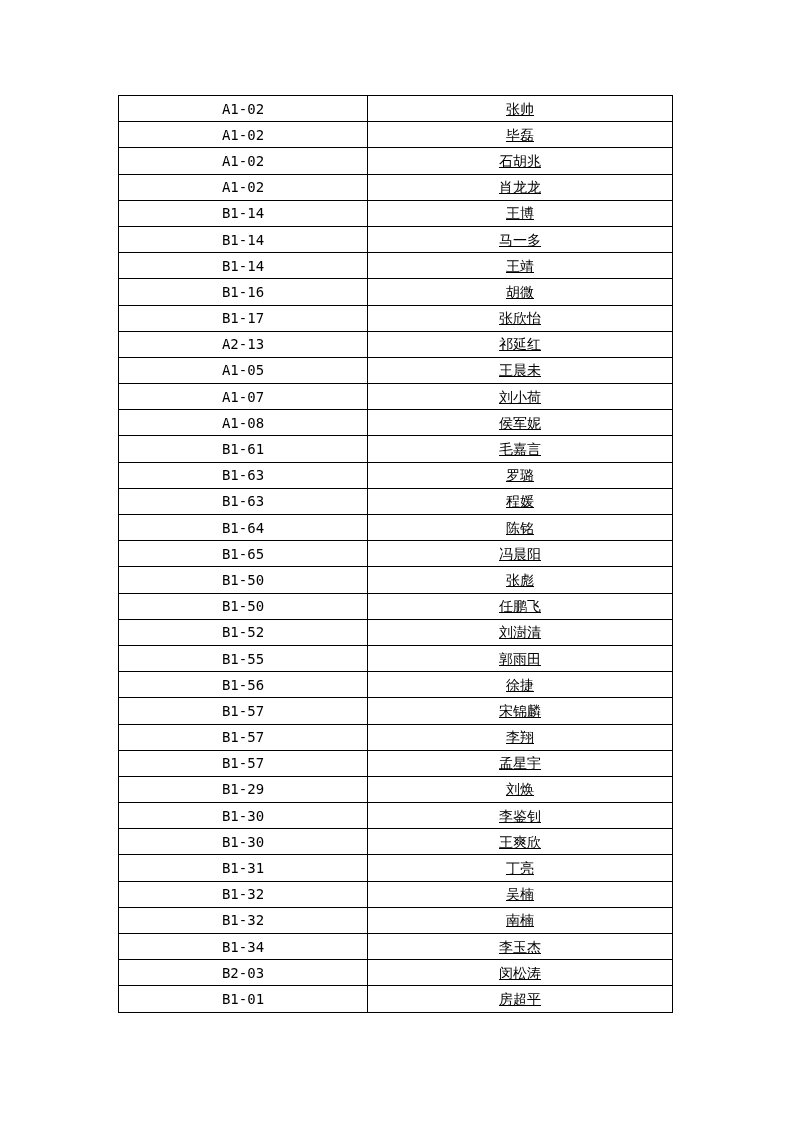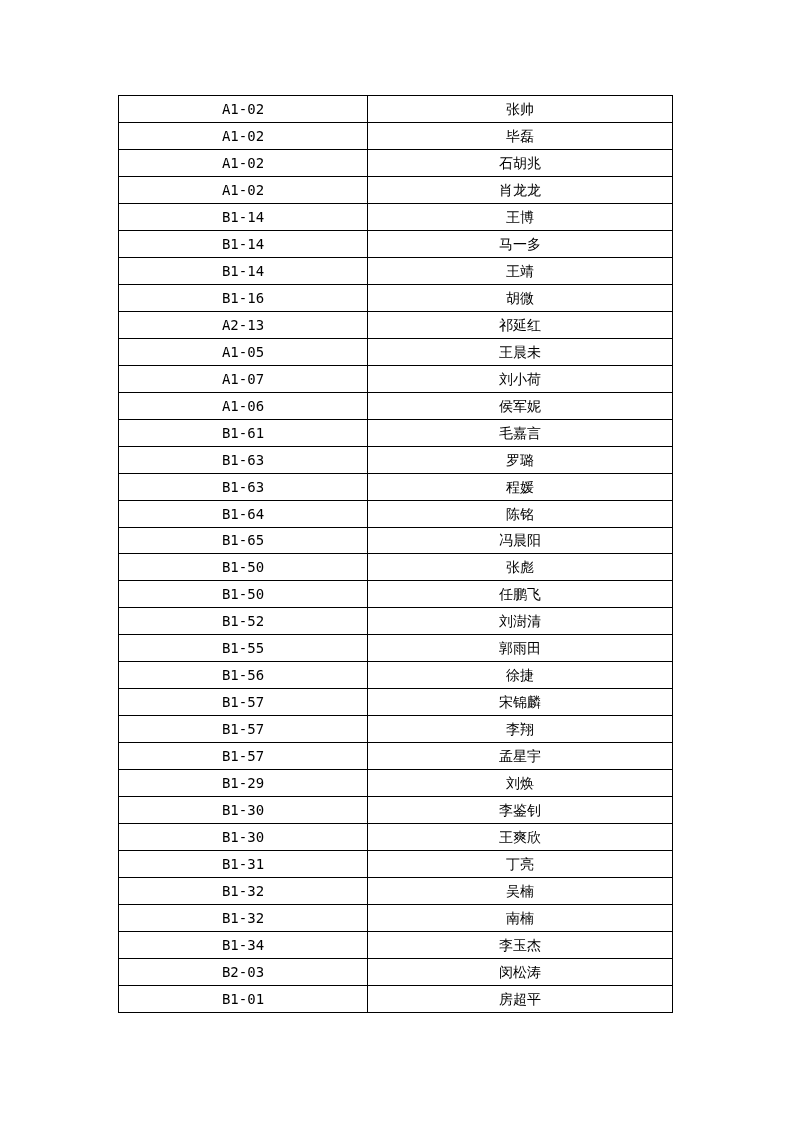--- a/index.html
+++ b/index.html
@@ -40,20 +40,21 @@
     line-height: 1;
     color: #000000;
     white-space: nowrap;
     overflow: hidden;
   }
   td.code-cell {
     letter-spacing: 0px;
   }
   td.name-cell {
     letter-spacing: 0px;
+    text-decoration: underline;
   }
 </style>
 </head>
 <body>
 
 <div class="doc-page">
   <table class="roster">
     <colgroup>
       <col style="width:249px">
       <col style="width:305px">
@@ -85,33 +86,37 @@
         </tr>
         <tr>
           <td class="code-cell">B1-14</td>
           <td class="name-cell">王靖</td>
         </tr>
         <tr>
           <td class="code-cell">B1-16</td>
           <td class="name-cell">胡微</td>
         </tr>
         <tr>
+          <td class="code-cell">B1-17</td>
+          <td class="name-cell">张欣怡</td>
+        </tr>
+        <tr>
           <td class="code-cell">A2-13</td>
           <td class="name-cell">祁延红</td>
         </tr>
         <tr>
           <td class="code-cell">A1-05</td>
           <td class="name-cell">王晨未</td>
         </tr>
         <tr>
           <td class="code-cell">A1-07</td>
           <td class="name-cell">刘小荷</td>
         </tr>
         <tr>
-          <td class="code-cell">A1-06</td>
+          <td class="code-cell">A1-08</td>
           <td class="name-cell">侯军妮</td>
         </tr>
         <tr>
           <td class="code-cell">B1-61</td>
           <td class="name-cell">毛嘉言</td>
         </tr>
         <tr>
           <td class="code-cell">B1-63</td>
           <td class="name-cell">罗璐</td>
         </tr>

